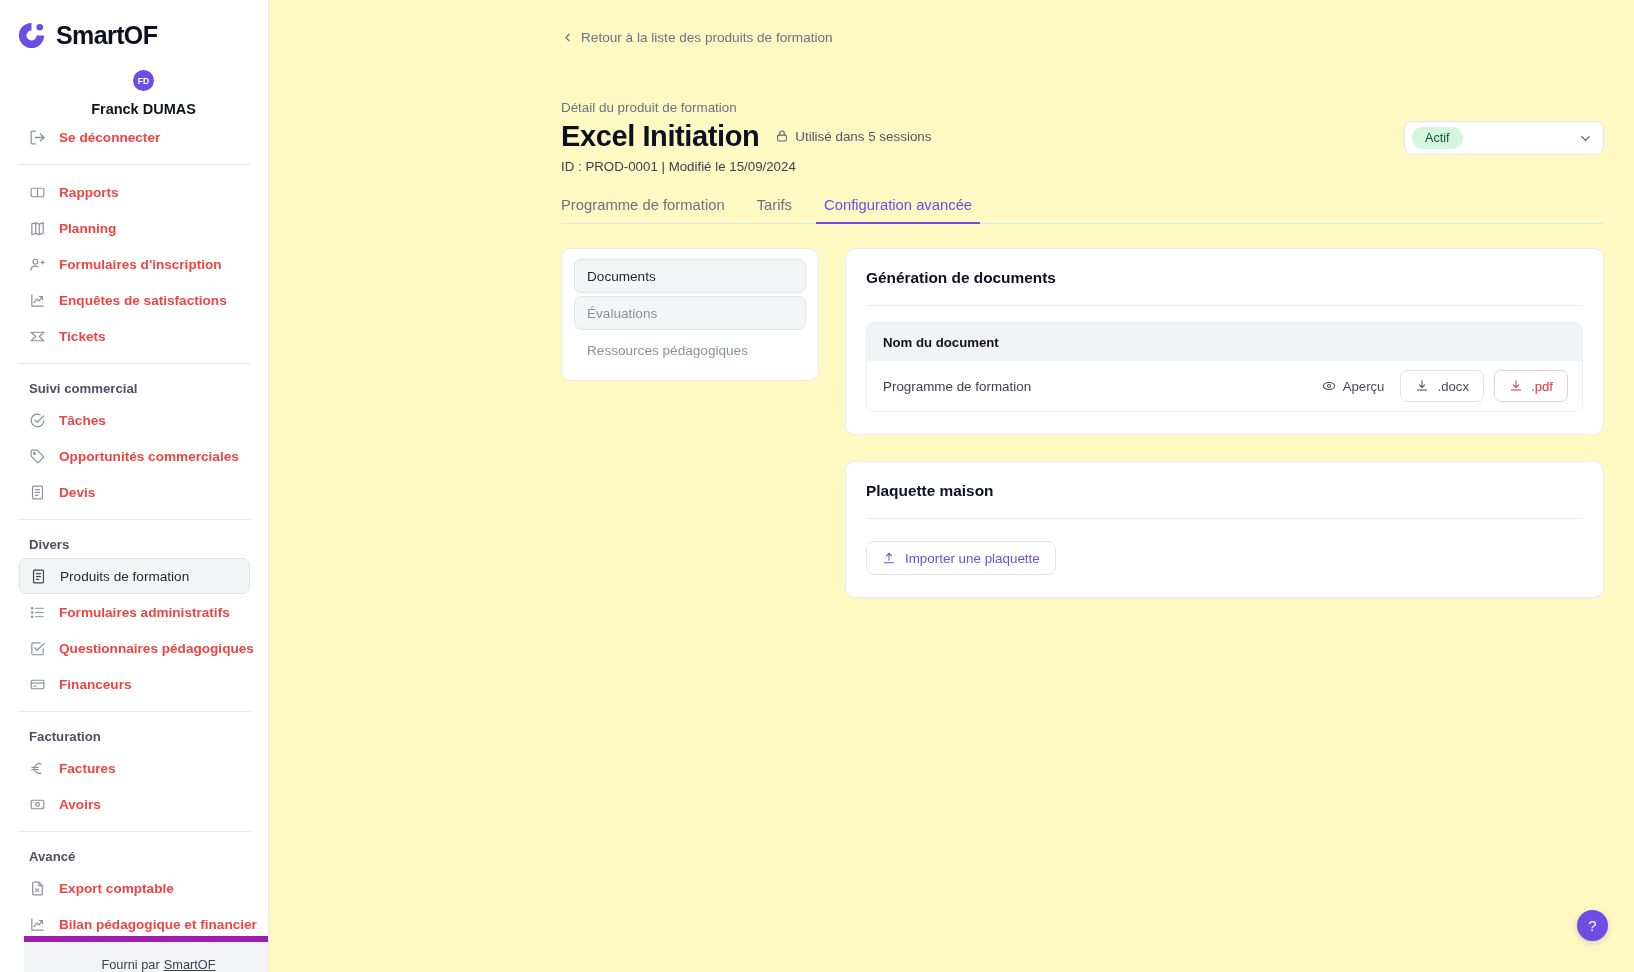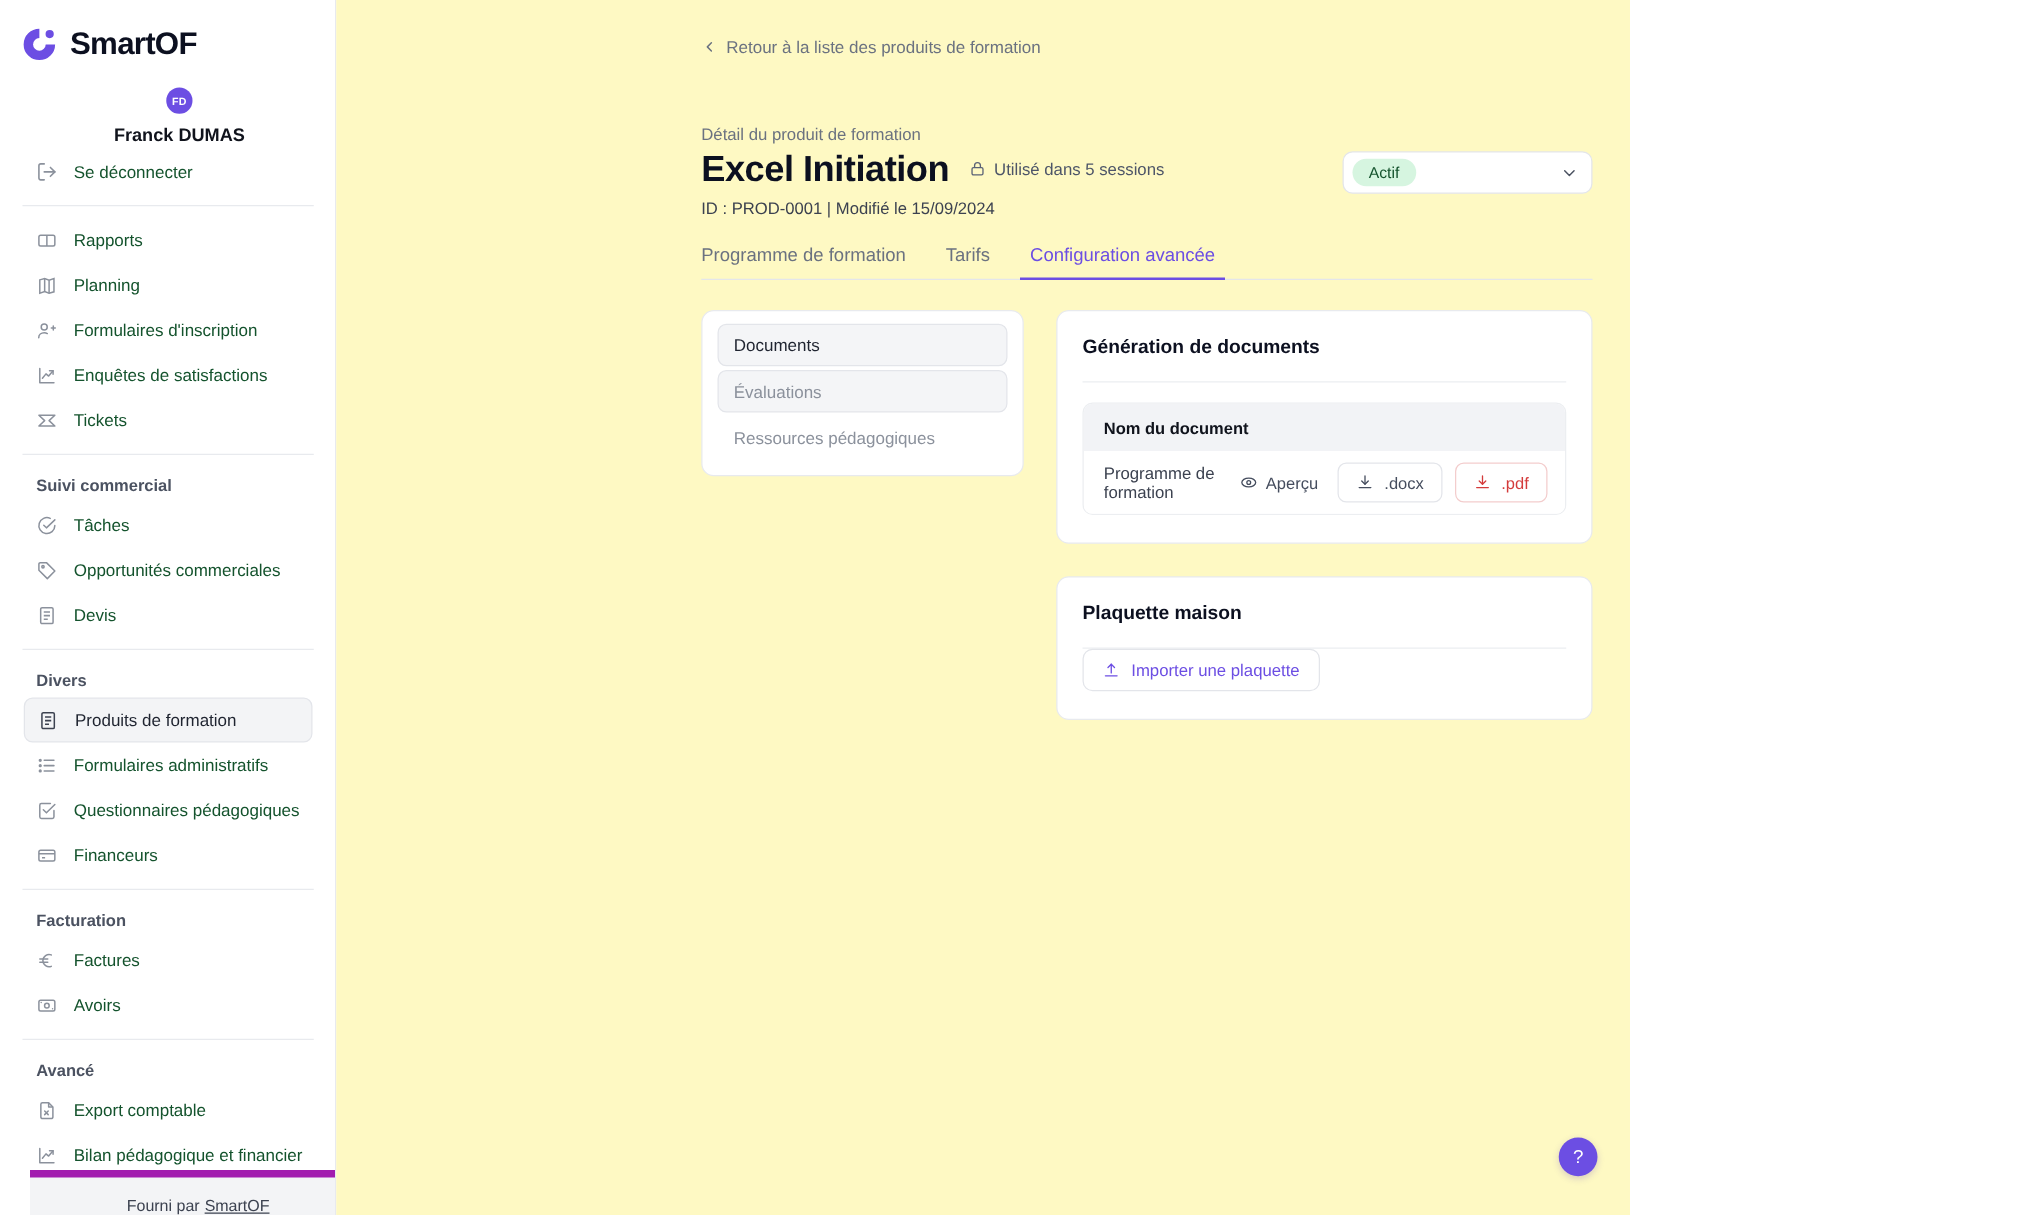--- a/index.html
+++ b/index.html
@@ -3,21 +3,21 @@
 <meta charset="utf-8">
 <style>
   * { box-sizing: border-box; margin: 0; padding: 0; }
   html, body {
     width: 1634px; height: 972px;
     overflow: hidden;
     font-family: "Liberation Sans", sans-serif;
     background: #ffffff;
     color: #1f2430;
   }
-  .app { display: flex; width: 1304px; height: 972px; position: relative; }
+  .app { display: flex; width: 1634px; height: 972px; position: relative; }
 
   
   .sidebar {
     width: 269px;
     min-width: 269px;
     height: 972px;
     background: #ffffff;
     border-right: 1px solid #e8eaee;
     position: relative;
     overflow: hidden;
@@ -54,23 +54,24 @@
   }
   .user-name { font-size: 14.5px; font-weight: 700; color: #10131c; }
 
   .nav-item {
     display: flex; align-items: center; gap: 13px;
     height: 36px;
     margin: 0 19px 0 19px;
     padding: 0 10px 0 10px;
     border-radius: 7px;
     font-size: 13.6px;
-    color: #14532d;
+    color: #ef4444;
     cursor: pointer;
     white-space: nowrap;
+    font-weight: bold;
   }
   .nav-item .ic { width: 17px; height: 17px; flex: 0 0 17px; display: flex; align-items: center; justify-content: center; color: #8b919c; }
   .nav-item .ic svg { display: block; }
   .nav-item.active {
     background: #f3f4f6;
     border: 1px solid #e3e5ea;
     color: #1f2430;
     font-weight: 400;
   }
   .nav-item.active .ic { color: #3c4250; }
@@ -224,20 +225,21 @@
     height: 32px; padding: 0 14px;
     border: 1px solid #e3e5ea; border-radius: 7px;
     background: #fff; cursor: pointer;
     font-size: 13.2px; color: #454d5e;
   }
   .btn-out .ic { width: 14px; height: 14px; display:flex; color: #454d5e; }
   .btn-out.danger { border-color: #f3cdcd; color: #d43b3b; }
   .btn-out.danger .ic { color: #d43b3b; }
 
   .import-btn {
+    margin-top: 22px;
     display: inline-flex; align-items: center; gap: 9px;
     height: 34px; padding: 0 15px;
     border: 1px solid #e3e5ea; border-radius: 8px;
     background: #fff; cursor: pointer;
     font-size: 13.4px; color: #6c4ee3;
   }
   .import-btn .ic { width: 14px; height: 14px; display:flex; color: #6c4ee3; }
 
   .help-fab {
     position: absolute; right: 26px; bottom: 31px;

